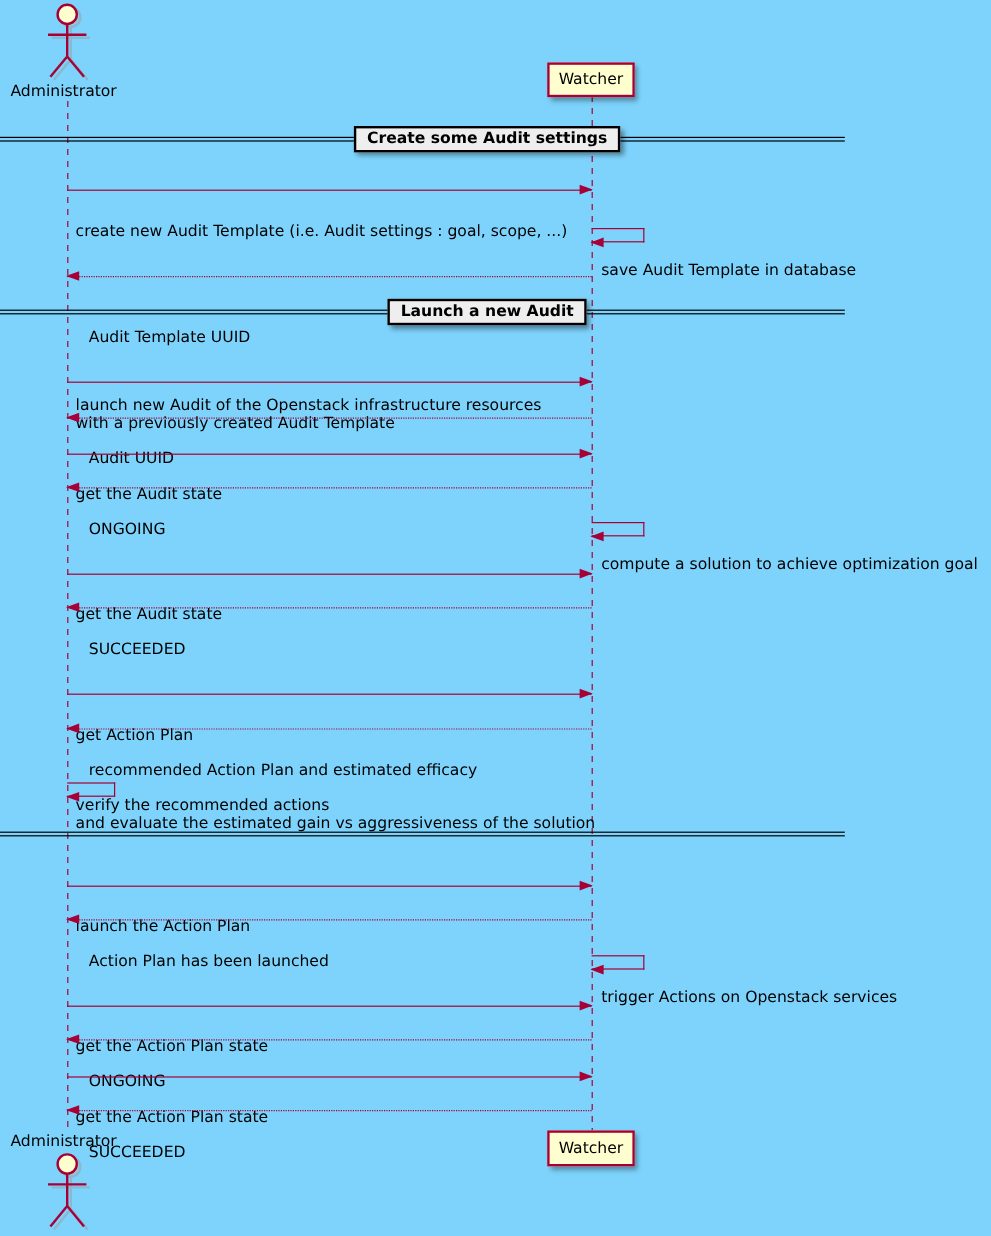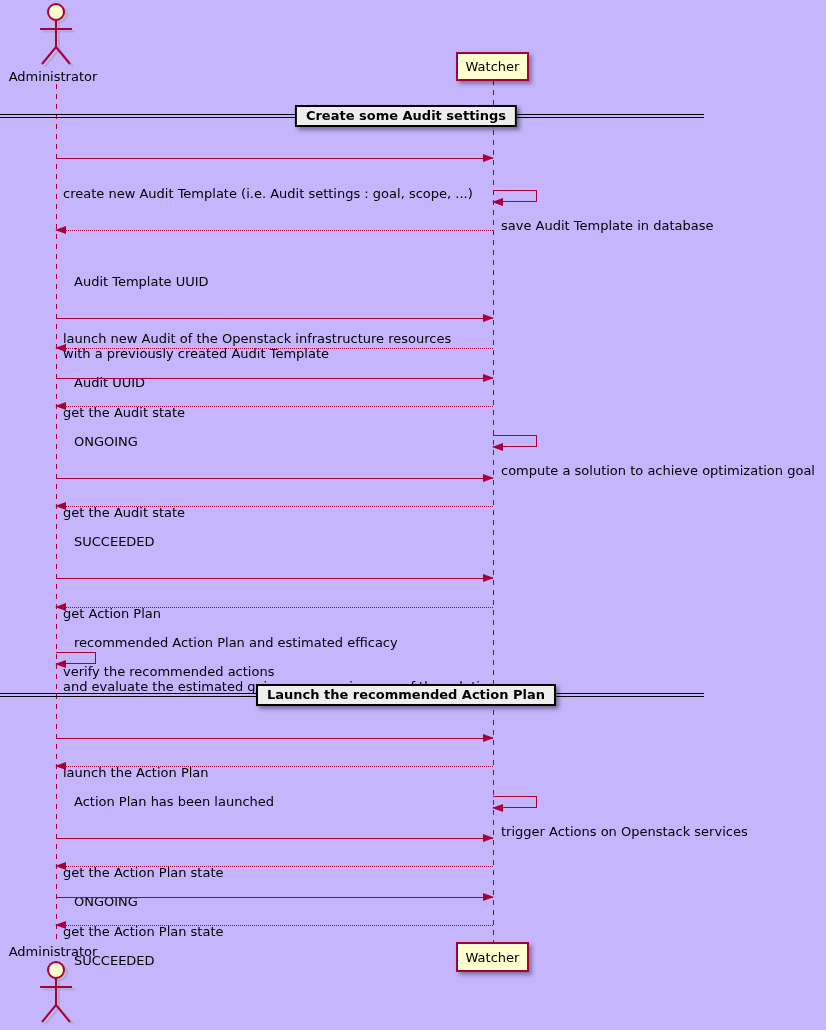--- a/index.html
+++ b/index.html
@@ -7,21 +7,21 @@
     --pfill: #FEFECE;
     --dfill: #EEEEEE;
     --txt: #000000;
   }
   * { margin: 0; padding: 0; box-sizing: border-box; }
   html, body { background: #ffffff; }
   .canvas {
     position: relative;
     width: 826px;
     height: 1030px;
-    background: #c4b5fd;
+    background: #7dd3fc;
     font-family: "DejaVu Sans", sans-serif;
     font-size: 13px;
     color: var(--txt);
     overflow: hidden;
   }
   .lifeline {
     position: absolute;
     width: 1px;
     background: repeating-linear-gradient(to bottom,
       var(--accent) 0px, var(--accent) 5px,
@@ -154,20 +154,24 @@
   <div class="msg-text" style="left:501px; top:174px">save Audit Template in database</div>
   <div class="self-loop" style="left:493px; top:190px; width:44px; height:12px">
       <span class="head-left"></span>
     </div>
 
   <div class="msg-text" style="left:74px; top:230px">Audit Template UUID</div>
   <div class="arrow dotted" style="left:56px; top:230px; width:437px">
       <span class="head-left"></span>
     </div>
 
+  <div class="divider" style="top:249px">
+    <div class="divider-lines"></div>
+    <div class="divider-label">Launch a new Audit</div>
+  </div>
 
   <div class="msg-text" style="left:63px; top:287px">launch new Audit of the Openstack infrastructure resources
 with a previously created Audit Template</div>
   <div class="arrow solid" style="left:56px; top:318px; width:437px">
       <span class="head-right"></span>
     </div>
 
   <div class="msg-text" style="left:74px; top:331px">Audit UUID</div>
   <div class="arrow dotted" style="left:56px; top:348px; width:437px">
       <span class="head-left"></span>
@@ -210,21 +214,20 @@
     </div>
 
   <div class="msg-text" style="left:63px; top:620px">verify the recommended actions
 and evaluate the estimated gain vs aggressiveness of the solution</div>
   <div class="self-loop" style="left:56px; top:652px; width:40px; height:12px">
       <span class="head-left"></span>
     </div>
 
   <div class="divider" style="top:684px">
     <div class="divider-lines"></div>
-    <div class="divider-label">Launch the recommended Action Plan</div>
   </div>
 
   <div class="msg-text" style="left:63px; top:721px">launch the Action Plan</div>
   <div class="arrow solid" style="left:56px; top:738px; width:437px">
       <span class="head-right"></span>
     </div>
 
   <div class="msg-text" style="left:74px; top:750px">Action Plan has been launched</div>
   <div class="arrow dotted" style="left:56px; top:766px; width:437px">
       <span class="head-left"></span>

